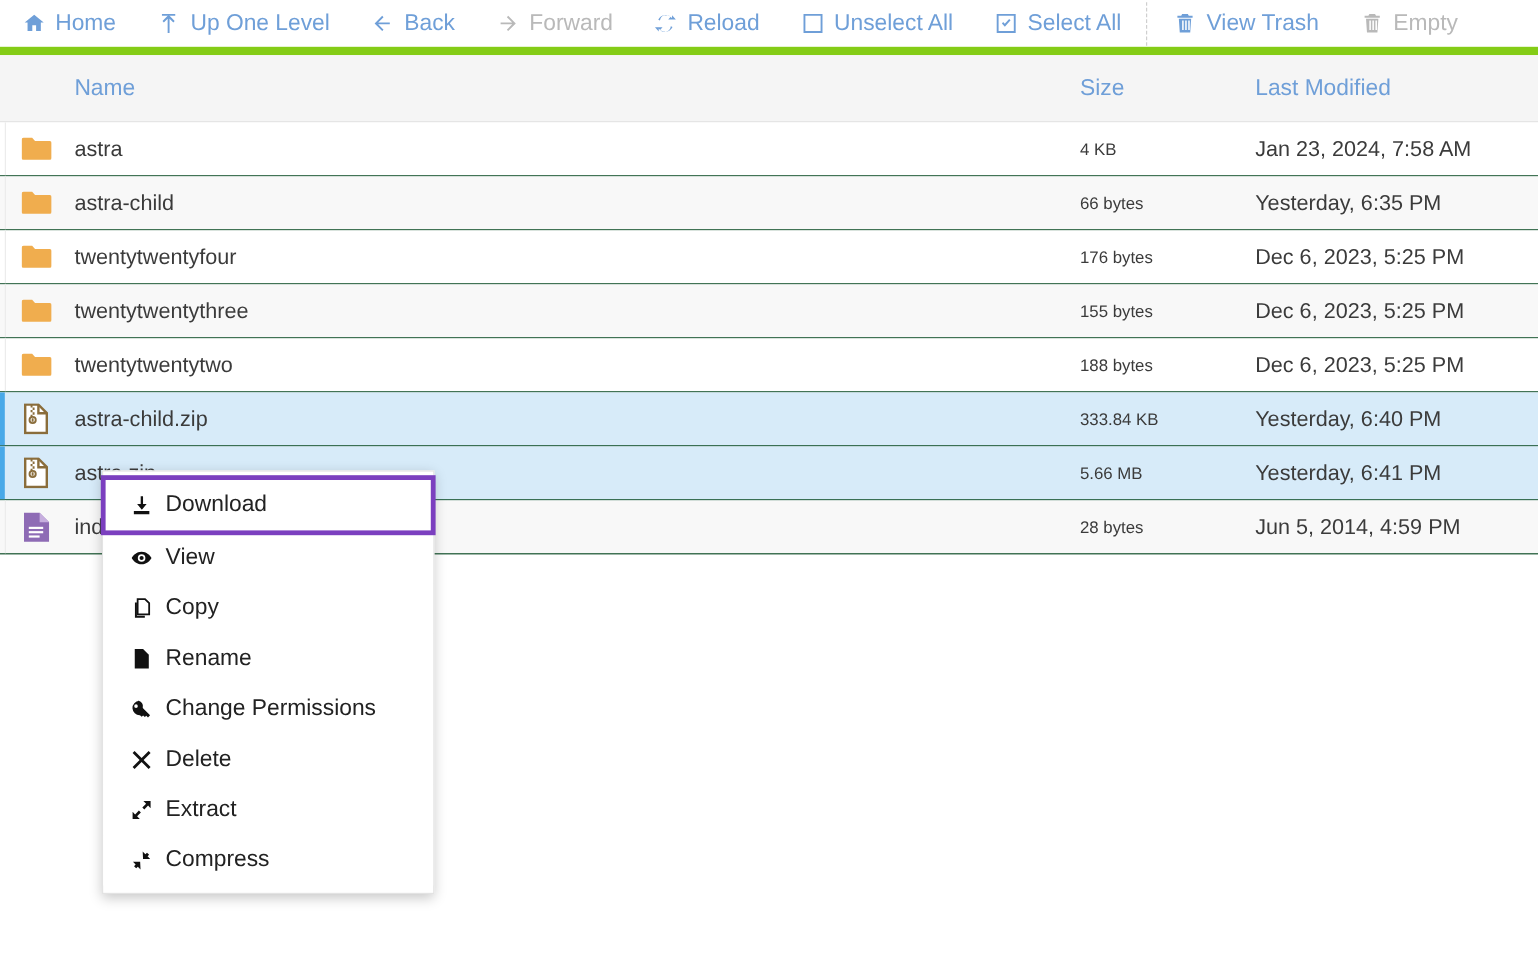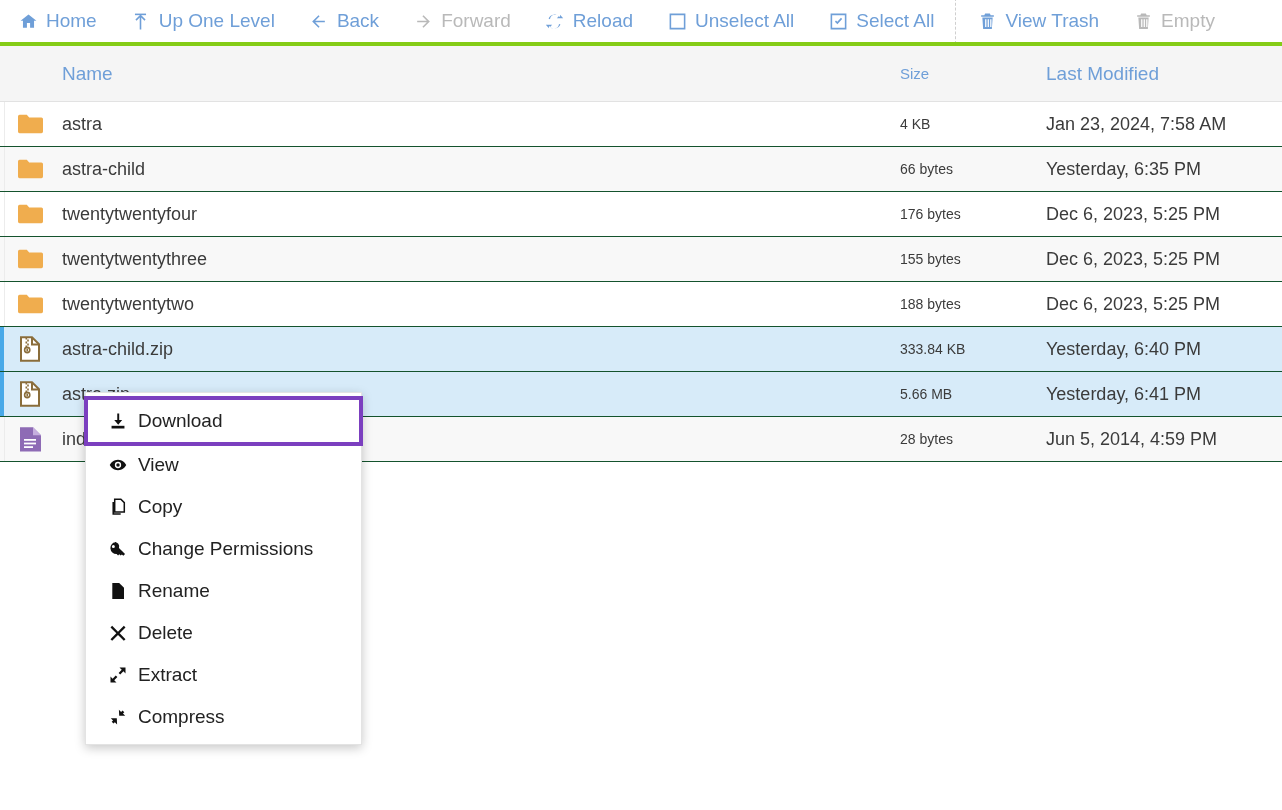--- a/index.html
+++ b/index.html
@@ -10,21 +10,21 @@
     font-family: "Liberation Sans", sans-serif;
     overflow: hidden;
   }
 
   
   #toolbar {
     position: absolute;
     left: 0; top: 0;
     width: 1282px; height: 46px;
     background: #ffffff;
-    border-bottom: 4px solid #84cc16;
+    border-bottom: 7px solid #84cc16;
     display: flex;
     align-items: center;
     white-space: nowrap;
     overflow: hidden;
   }
   .tb-item {
     display: flex;
     align-items: center;
     gap: 8px;
     font-size: 19px;
@@ -95,21 +95,21 @@
     background: transparent;
     border-right: 1px solid #ececec;
   }
 
   .c-icon  { width: 60px; flex: 0 0 60px; display: flex; justify-content: center; align-items: center; }
   .c-name  { flex: 1 1 auto; padding-left: 2px; font-size: 18px; color: #3b3b3b; }
   .c-size  { width: 146px; flex: 0 0 146px; font-size: 14px; color: #3b3b3b; }
   .c-mod   { width: 236px; flex: 0 0 236px; font-size: 18px; color: #3b3b3b; }
 
   .thead .c-name { color: #6f9fd8; font-size: 19px; }
-  .thead .c-size { color: #6f9fd8; font-size: 15px; }
+  .thead .c-size { color: #6f9fd8; font-size: 19px; }
   .thead .c-mod  { color: #6f9fd8; font-size: 19px; }
 
   
   #ctxmenu {
     position: absolute;
     left: 85px; top: 392px;
     width: 277px;
     background: #ffffff;
     border: 1px solid #e3e3e3;
     box-shadow: 0 3px 10px rgba(0,0,0,0.22);
@@ -356,32 +356,32 @@
         <svg width="18" height="18" viewBox="0 0 24 24" fill="#111111">
           <path d="M7.6 1.6h8.2l4.6 4.6v12.4H7.6z" fill="none" stroke="#111111" stroke-width="2"></path>
           <path d="M4.6 5.4v17h11v-2.2H6.8V5.4z"></path>
         </svg>
       </span>
       <span>Copy</span>
     </div>
     <div class="mi">
       <span class="mi-ico">
         <svg width="18" height="18" viewBox="0 0 24 24" fill="#111111">
+          <path d="M4.4 1.2h9.2l6.4 6.4v15.2H4.4z"></path>
+        </svg>
+      </span>
+      <span>Rename</span>
+    </div>
+    <div class="mi">
+      <span class="mi-ico">
+        <svg width="18" height="18" viewBox="0 0 24 24" fill="#111111">
           <path d="M7.4 2.6a6.2 6.2 0 0 1 5.9 8.1l8.1 8.1-2.3 2.3-1.9-1.9-1.6 1.6-1.9-1.9-1.6 1.6-1.9-1.9a6.2 6.2 0 1 1-.8-15.9zm-1.6 4a2 2 0 1 0 2 2 2 2 0 0 0-2-2z"></path>
         </svg>
       </span>
       <span>Change Permissions</span>
-    </div>
-    <div class="mi">
-      <span class="mi-ico">
-        <svg width="18" height="18" viewBox="0 0 24 24" fill="#111111">
-          <path d="M4.4 1.2h9.2l6.4 6.4v15.2H4.4z"></path>
-        </svg>
-      </span>
-      <span>Rename</span>
     </div>
     <div class="mi">
       <span class="mi-ico">
         <svg width="18" height="18" viewBox="0 0 24 24" fill="#111111">
           <path d="M4.2 2.4L12 10.2l7.8-7.8 2.2 2.2-7.8 7.8 7.8 7.8-2.2 2.2-7.8-7.8-7.8 7.8L2 20.2 9.8 12.4 2 4.6z"></path>
         </svg>
       </span>
       <span>Delete</span>
     </div>
     <div class="mi">

